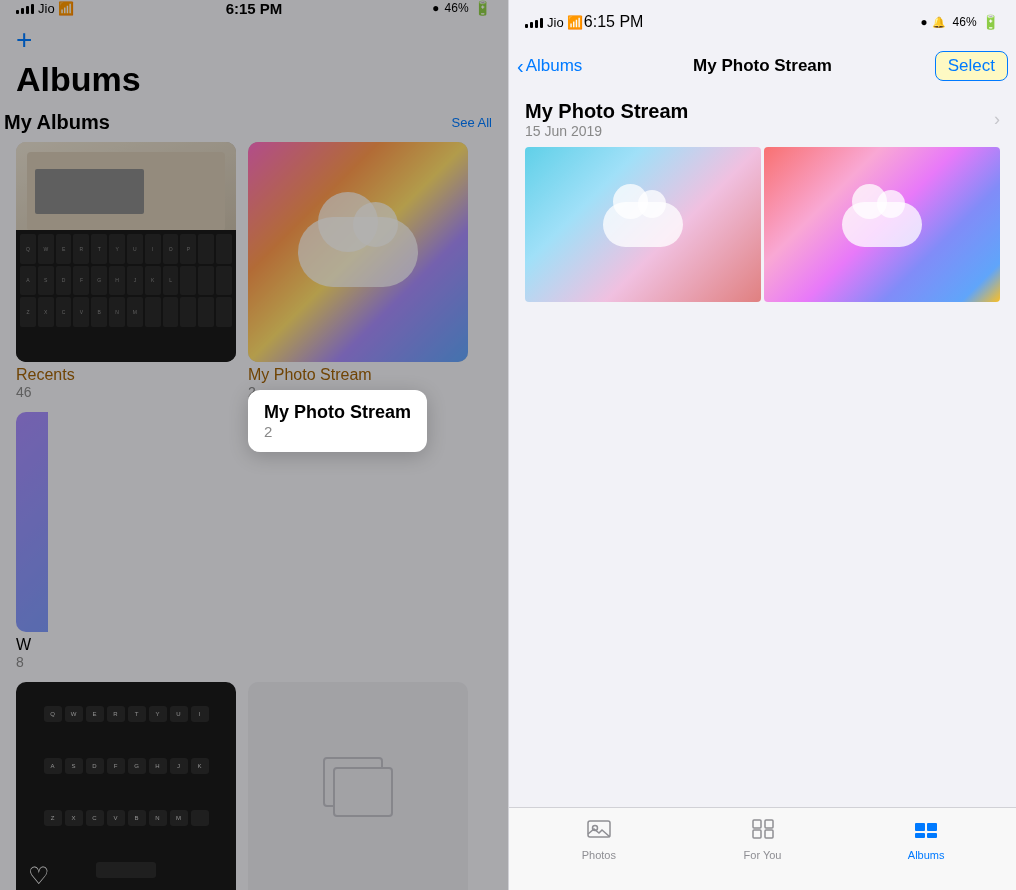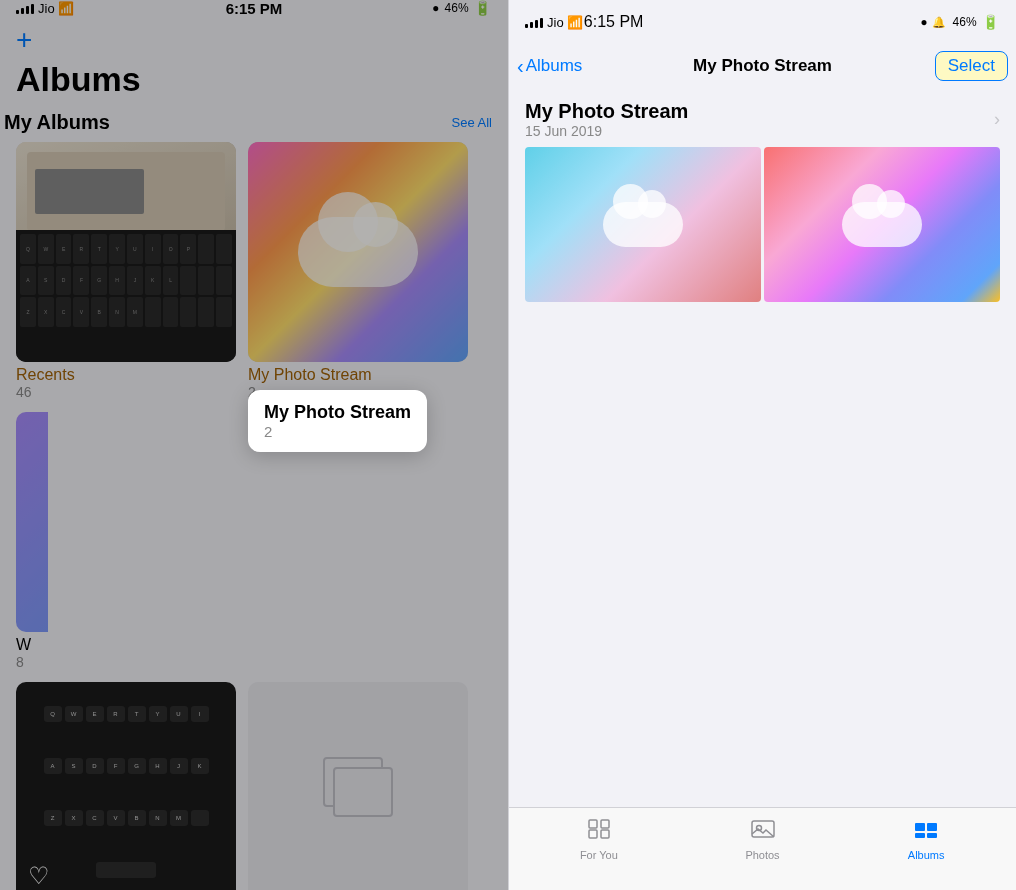--- a/index.html
+++ b/index.html
@@ -692,37 +692,37 @@
       </div>
     </div>
   </div>
 
   <div class="right-spacer"></div>
 
   <div class="tab-bar">
     <div class="tab-item">
       <span class="tab-icon">
         <svg width="26" height="24" viewBox="0 0 26 24" fill="none">
+          <rect x="2" y="4" width="22" height="16" rx="2" stroke="#8e8e93" stroke-width="1.5" fill="none"></rect>
+          <circle cx="9" cy="11" r="2.5" stroke="#8e8e93" stroke-width="1.5" fill="none"></circle>
+          <path d="M2 17l6-5 5 4 3-3 8 7" stroke="#8e8e93" stroke-width="1.5" fill="none"></path>
+        </svg>
+      </span>
+      <span class="tab-label">Photos</span>
+    </div>
+    <div class="tab-item">
+      <span class="tab-icon">
+        <svg width="26" height="24" viewBox="0 0 26 24" fill="none">
           <rect x="3" y="3" width="8" height="8" rx="1" stroke="#8e8e93" stroke-width="1.5" fill="none"></rect>
           <rect x="15" y="3" width="8" height="8" rx="1" stroke="#8e8e93" stroke-width="1.5" fill="none"></rect>
           <rect x="3" y="13" width="8" height="8" rx="1" stroke="#8e8e93" stroke-width="1.5" fill="none"></rect>
           <rect x="15" y="13" width="8" height="8" rx="1" stroke="#8e8e93" stroke-width="1.5" fill="none"></rect>
         </svg>
       </span>
       <span class="tab-label">For You</span>
-    </div>
-    <div class="tab-item">
-      <span class="tab-icon">
-        <svg width="26" height="24" viewBox="0 0 26 24" fill="none">
-          <rect x="2" y="4" width="22" height="16" rx="2" stroke="#8e8e93" stroke-width="1.5" fill="none"></rect>
-          <circle cx="9" cy="11" r="2.5" stroke="#8e8e93" stroke-width="1.5" fill="none"></circle>
-          <path d="M2 17l6-5 5 4 3-3 8 7" stroke="#8e8e93" stroke-width="1.5" fill="none"></path>
-        </svg>
-      </span>
-      <span class="tab-label">Photos</span>
     </div>
     <div class="tab-item">
       <span class="tab-icon active">
         <svg width="26" height="24" viewBox="0 0 26 24" fill="none">
           <rect x="2" y="6" width="10" height="8" rx="1" fill="#007aff"></rect>
           <rect x="14" y="6" width="10" height="8" rx="1" fill="#007aff"></rect>
           <rect x="2" y="16" width="10" height="5" rx="1" fill="#007aff"></rect>
           <rect x="14" y="16" width="10" height="5" rx="1" fill="#007aff"></rect>
         </svg>
       </span>

